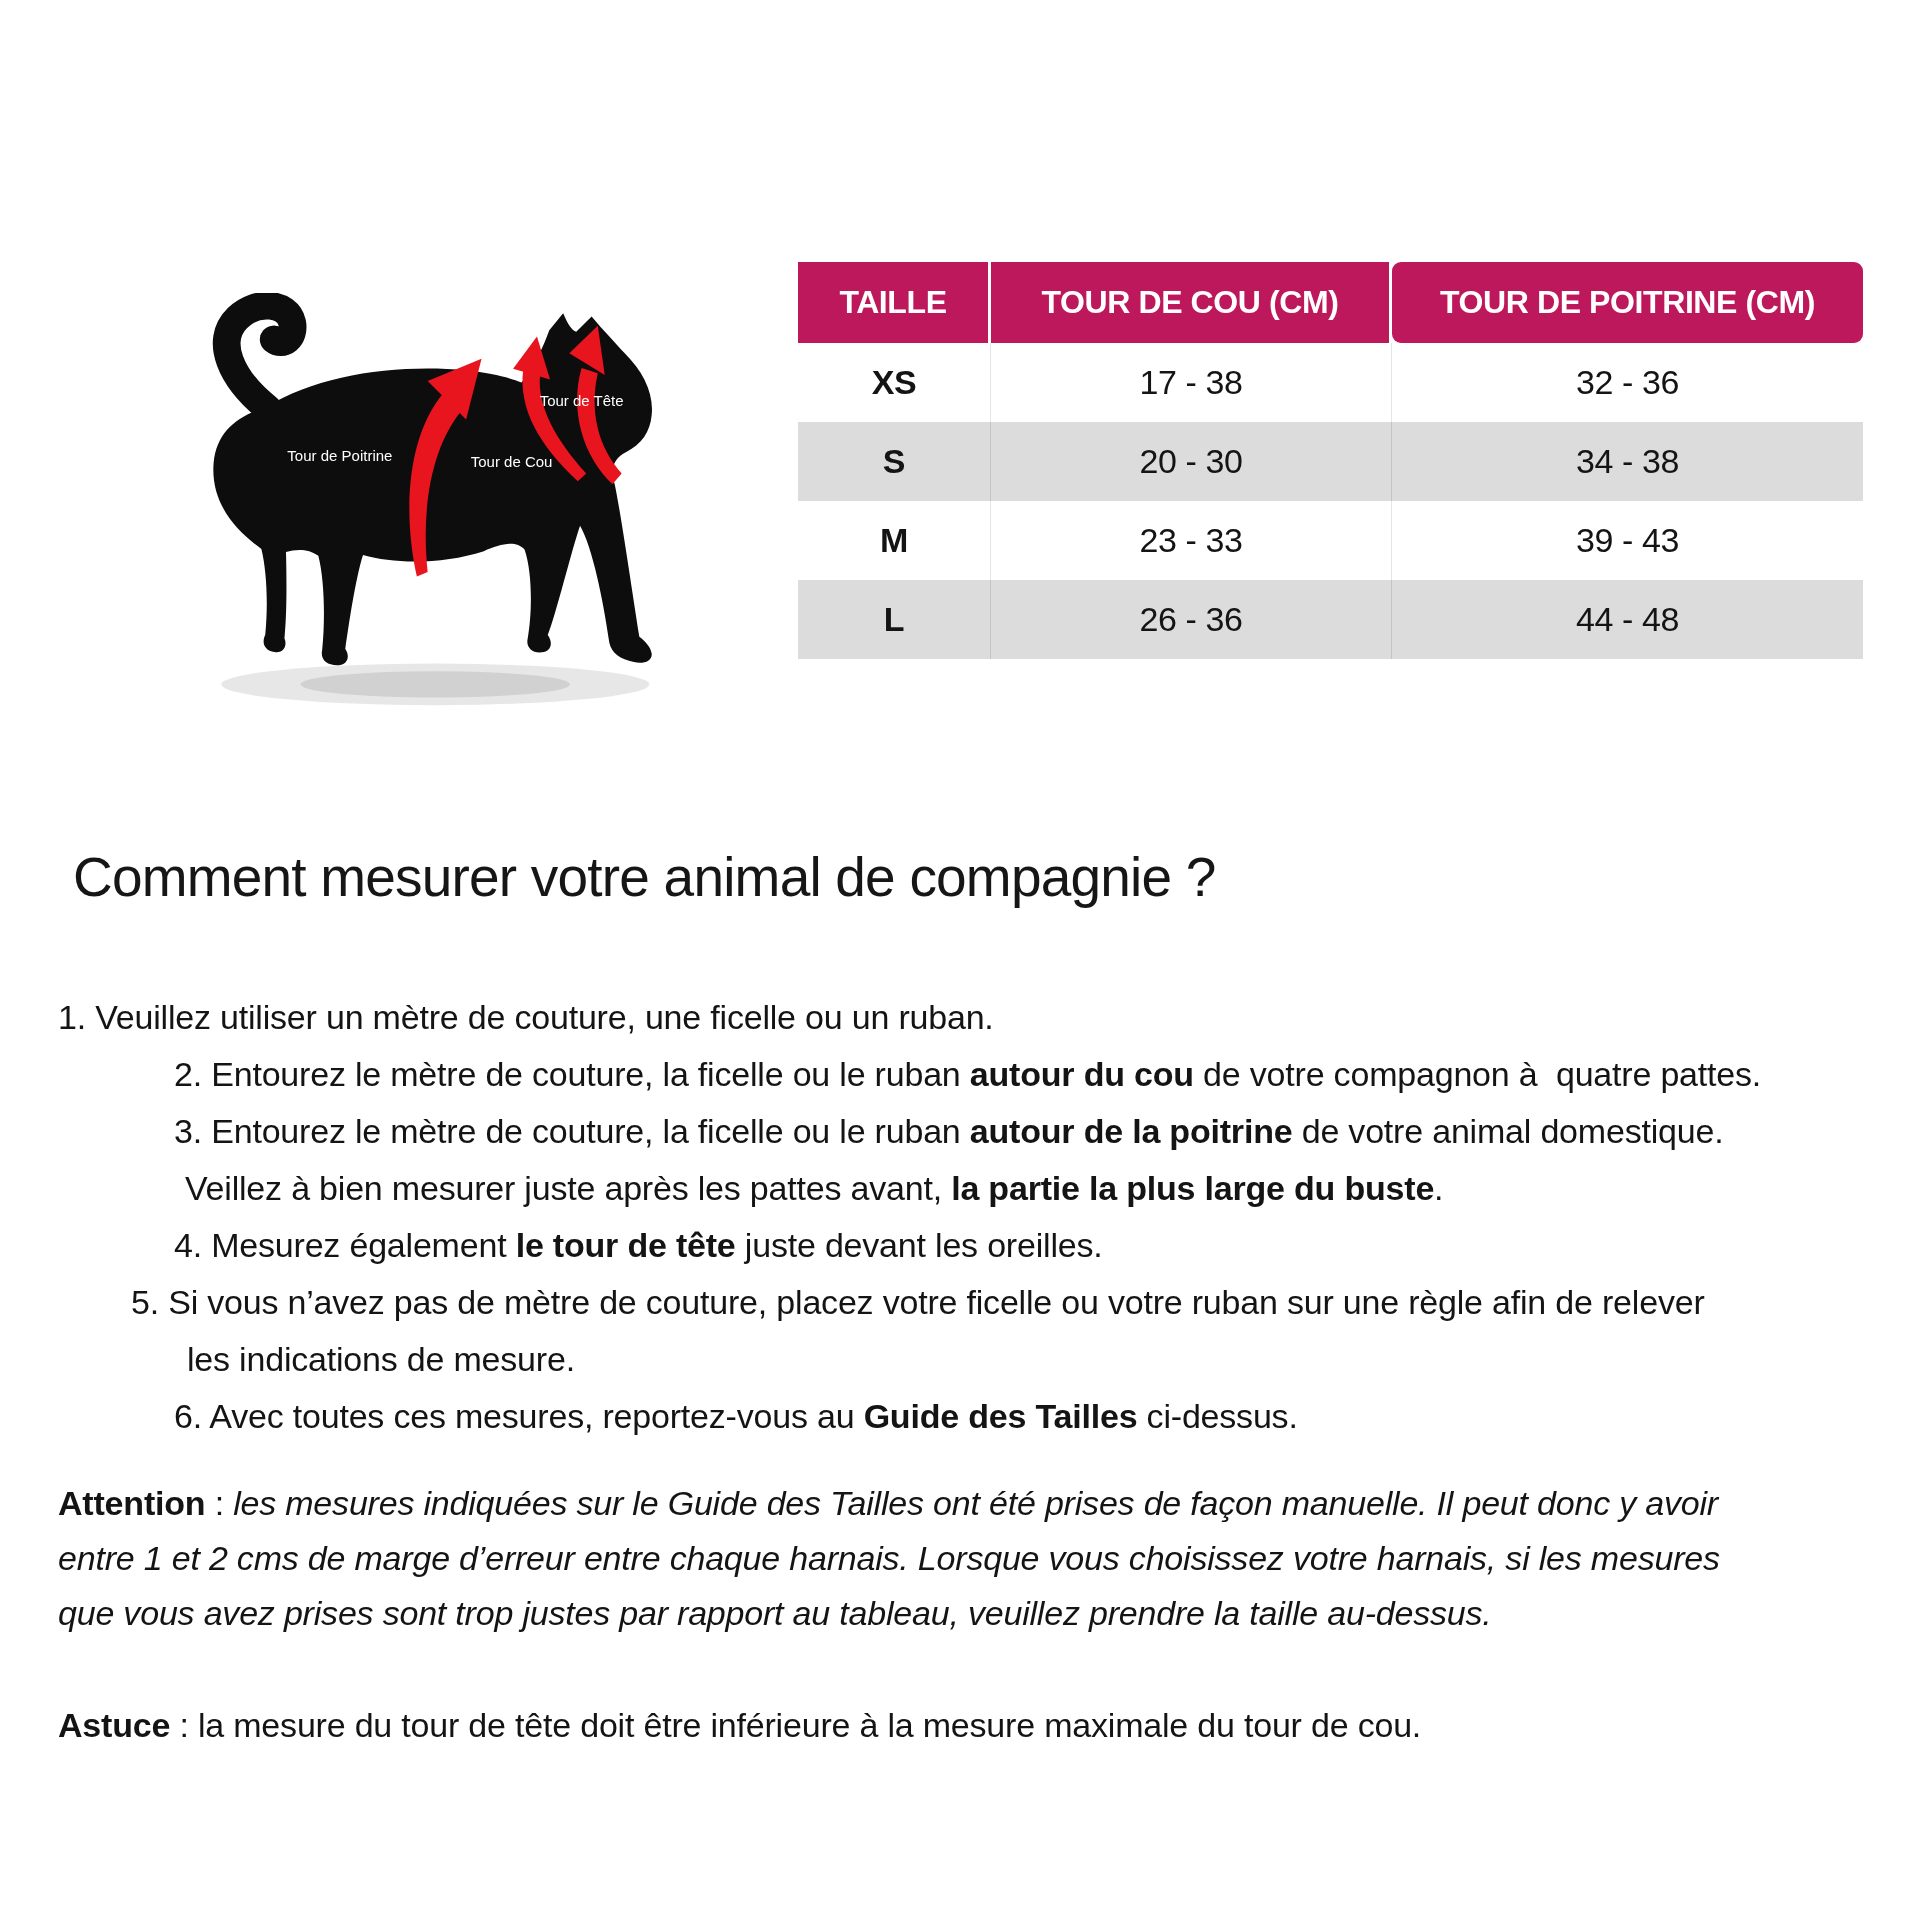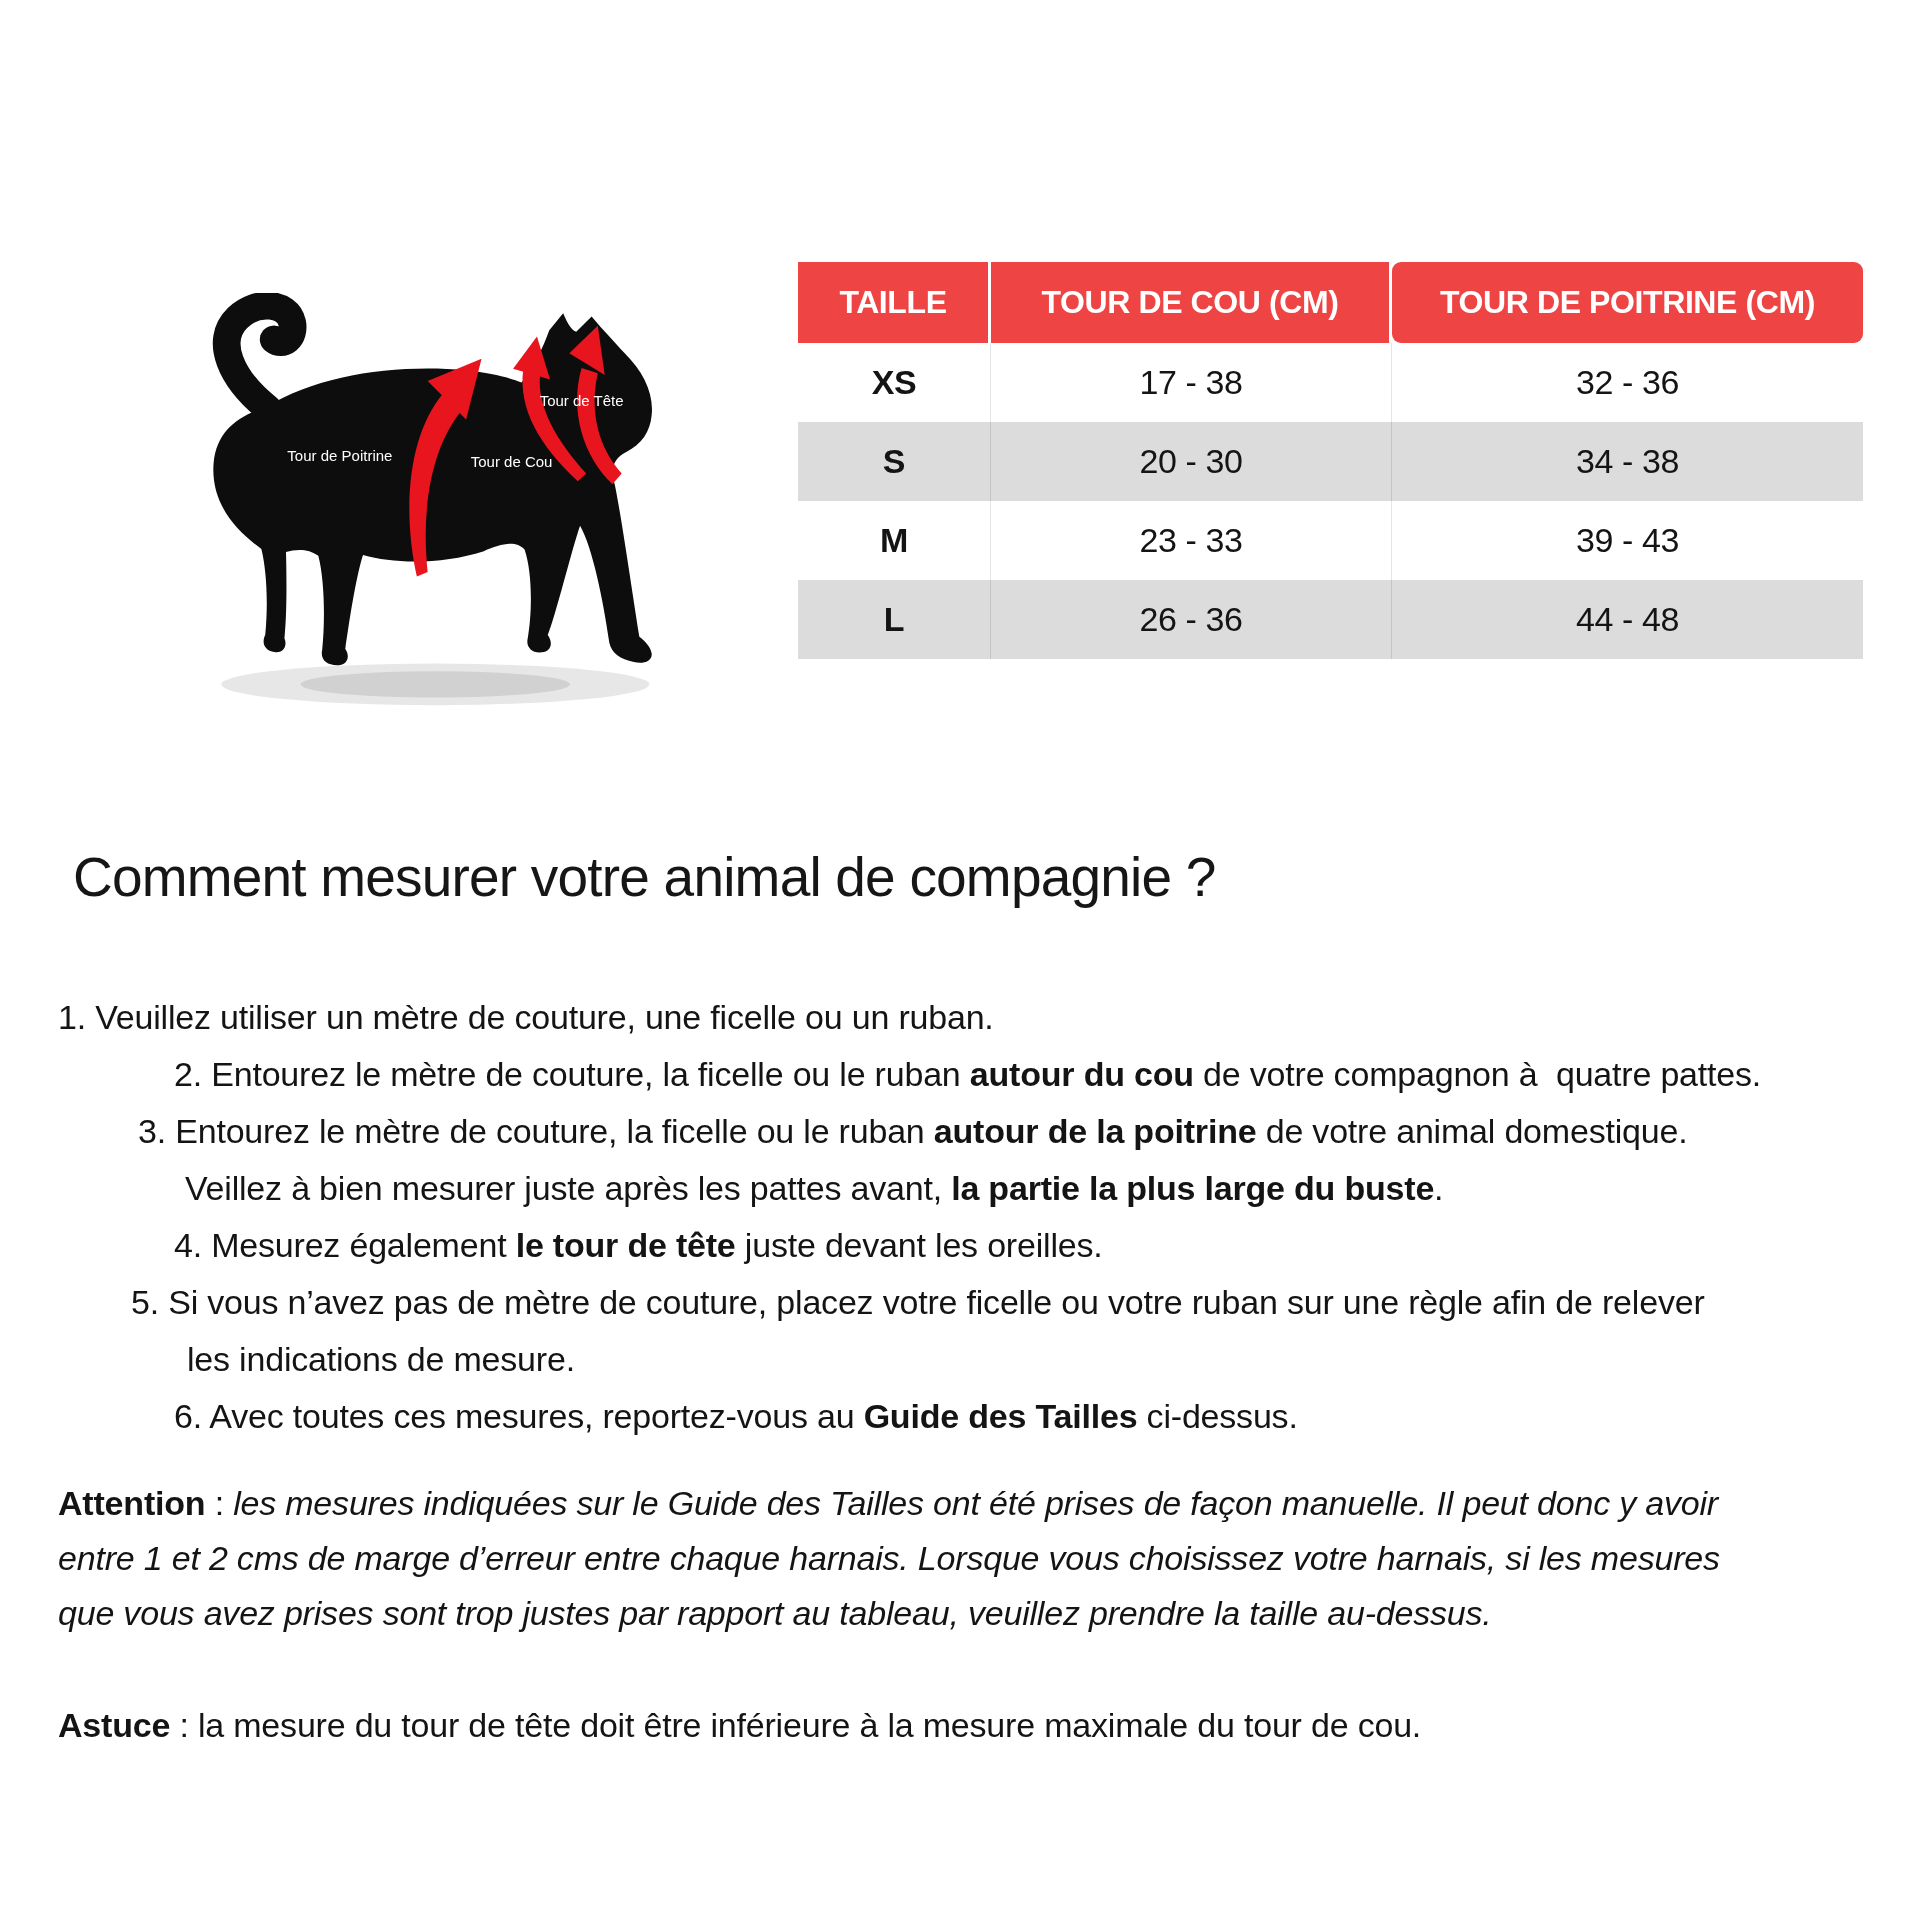--- a/index.html
+++ b/index.html
@@ -7,21 +7,21 @@
     position:relative;width:1926px;height:1926px;background:#ffffff;overflow:hidden;
     font-family:"Liberation Sans", sans-serif;color:#141414;
   }
   
   .cat-diagram{position:absolute;left:189px;top:293px;width:485px;height:424px;}
   .diagram-label{font-family:"Liberation Sans",sans-serif;font-size:19.5px;fill:#ffffff;}
   
   .size-table{position:absolute;left:798px;top:262px;width:1065px;}
   .t-head,.t-row{display:grid;grid-template-columns:193px 401px 471px;}
   .t-head .cell{
-    height:81px;background:#ef4444;color:#ffffff;font-weight:bold;font-size:32px;
+    height:81px;background:#be185d;color:#ffffff;font-weight:bold;font-size:32px;
     display:flex;align-items:center;justify-content:center;border-right:3.9px solid #ffffff;
     letter-spacing:-0.4px;
   }
   .t-head .cell:last-child{border-right:none;border-radius:9px;}
   .t-row .cell{
     height:79px;display:flex;align-items:center;justify-content:center;
     font-size:34px;border-right:1.5px solid rgba(0,0,0,0.10);letter-spacing:-0.4px;
   }
   .t-row .cell:last-child{border-right:none;}
   .t-row .cell.size{font-weight:bold;}
@@ -137,21 +137,21 @@
       <div class="cell">26 - 36</div>
       <div class="cell">44 - 48</div>
     </div>
   </div>
 
   <h1 class="page-title">Comment mesurer votre animal de compagnie ?</h1>
 
   <div class="instructions">
     <div class="instr-line" style="margin-left:0px"><span>1. Veuillez utiliser un mètre de couture, une ficelle ou un ruban.</span><span class="b"></span><span></span></div>
     <div class="instr-line" style="margin-left:116px"><span>2. Entourez le mètre de couture, la ficelle ou le ruban </span><span class="b">autour du cou</span><span> de votre compagnon à  quatre pattes.</span></div>
-    <div class="instr-line" style="margin-left:80px"><span>3. Entourez le mètre de couture, la ficelle ou le ruban </span><span class="b">autour de la poitrine</span><span> de votre animal domestique.</span></div>
+    <div class="instr-line" style="margin-left:116px"><span>3. Entourez le mètre de couture, la ficelle ou le ruban </span><span class="b">autour de la poitrine</span><span> de votre animal domestique.</span></div>
     <div class="instr-line" style="margin-left:127px"><span>Veillez à bien mesurer juste après les pattes avant, </span><span class="b">la partie la plus large du buste</span><span>.</span></div>
     <div class="instr-line" style="margin-left:116px"><span>4. Mesurez également </span><span class="b">le tour de tête</span><span> juste devant les oreilles.</span></div>
     <div class="instr-line" style="margin-left:73px"><span>5. Si vous n’avez pas de mètre de couture, placez votre ficelle ou votre ruban sur une règle afin de relever</span><span class="b"></span><span></span></div>
     <div class="instr-line" style="margin-left:129px"><span>les indications de mesure.</span><span class="b"></span><span></span></div>
     <div class="instr-line" style="margin-left:116px"><span>6. Avec toutes ces mesures, reportez-vous au </span><span class="b">Guide des Tailles</span><span> ci-dessus.</span></div>
   </div>
 
   <p class="note attention">
     <span class="lbl">Attention</span><span> : </span><span class="it">les mesures indiquées sur le Guide des Tailles ont été prises de façon manuelle. Il peut donc y avoir</span><br>
     <span class="it">entre 1 et 2 cms de marge d’erreur entre chaque harnais. Lorsque vous choisissez votre harnais, si les mesures</span><br>

